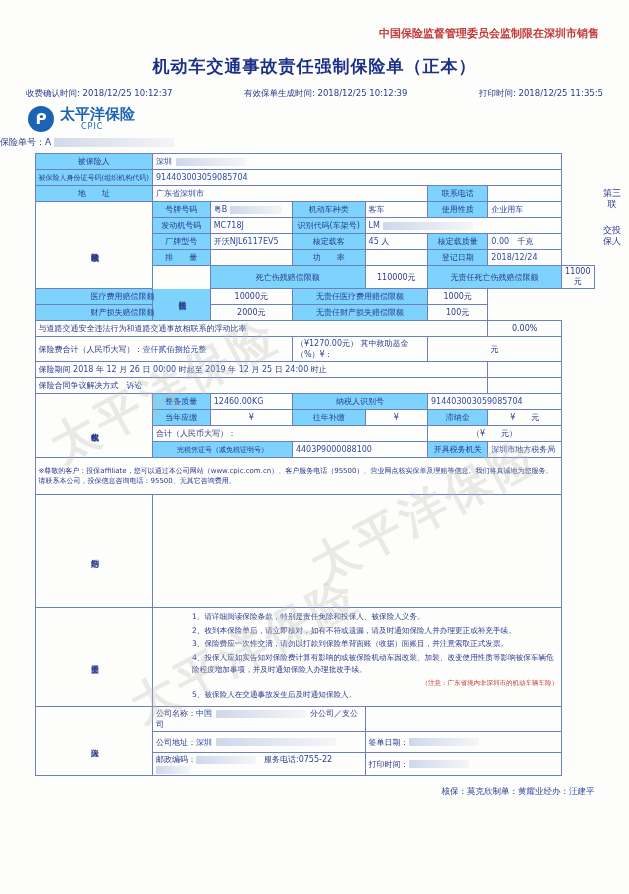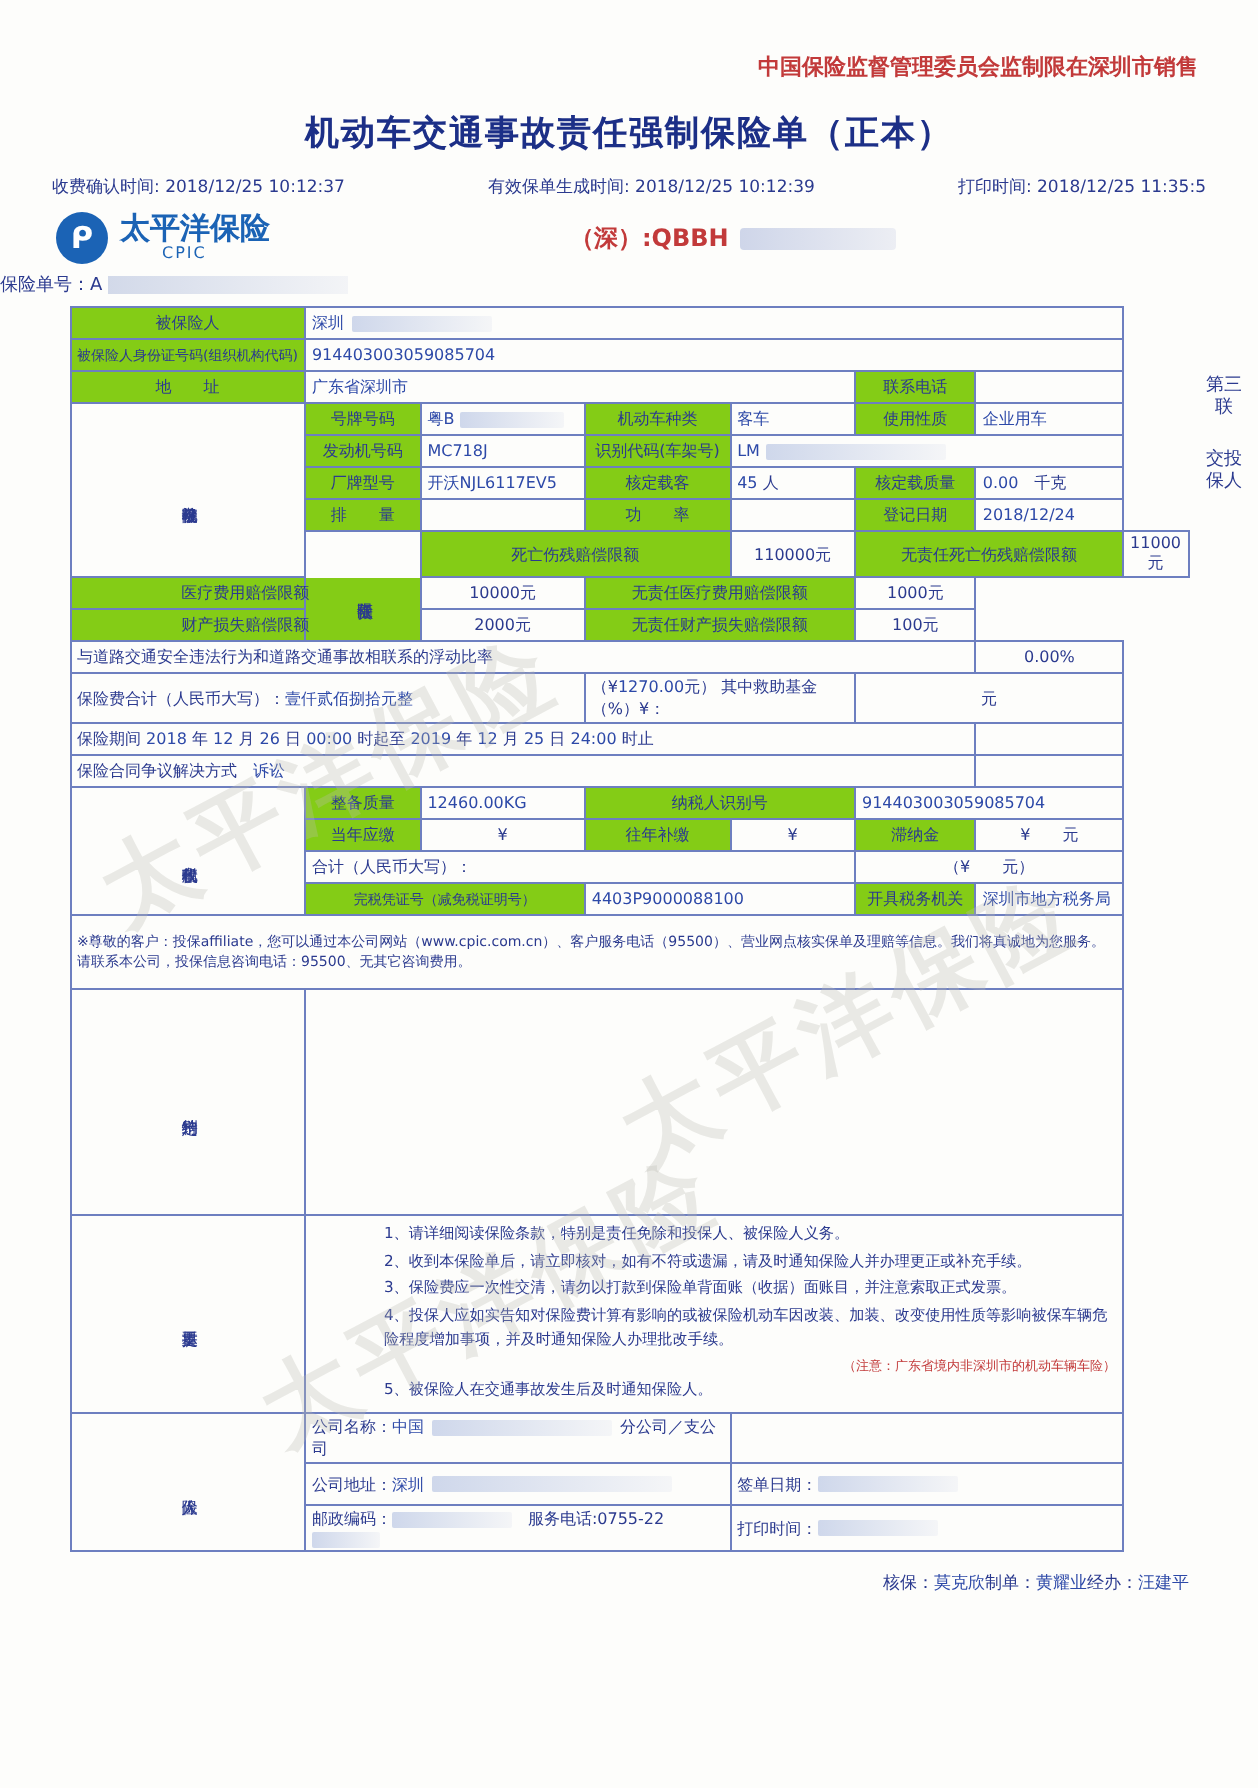--- a/index.html
+++ b/index.html
@@ -83,21 +83,21 @@
     padding:1px 3px;
     height:13px;
     vertical-align:middle;
     color:#2b3a8f;
   }
   .vcol{
     width:13px;text-align:center;font-size:8px;line-height:1.05;
     letter-spacing:0px;
   }
   .vcol span{writing-mode:vertical-rl;display:inline-block;}
-  .lbl{background:#84cc16;white-space:nowrap;margin-top:11px;}
+  .lbl{background:#7dd3fc;white-space:nowrap;margin-top:11px;}
   .val{color:#1c2f87;}
   .hand{
     color:#2d49a8;font-family:"DejaVu Sans","Liberation Sans",sans-serif;
   }
   .blur{
     display:inline-block;height:8px;
     background:linear-gradient(90deg,rgba(120,145,205,.35),rgba(170,180,215,.10));
     vertical-align:middle;border-radius:1px;
   }
   .right-strip{
@@ -172,23 +172,20 @@
   </div>
 
   <div class="brandrow">
     <div class="logo">
       <div class="logo-mark">ᑭ</div>
       <div>
         <div class="logo-cn">太平洋保险</div>
         <div class="logo-en">CPIC</div>
       </div>
     </div>
-    <div class="qbbh">
-      <span>（深）:QBBH</span><span class="qbbh-blur"></span>
-    </div>
   </div>
 
   <div class="polrow">
     <span>保险单号：</span><span>A</span><span class="polnum-blur"></span>
   </div>
 
   <div class="right-strip">
     <div>第三联</div>
     <div>交投保人</div>
   </div>

